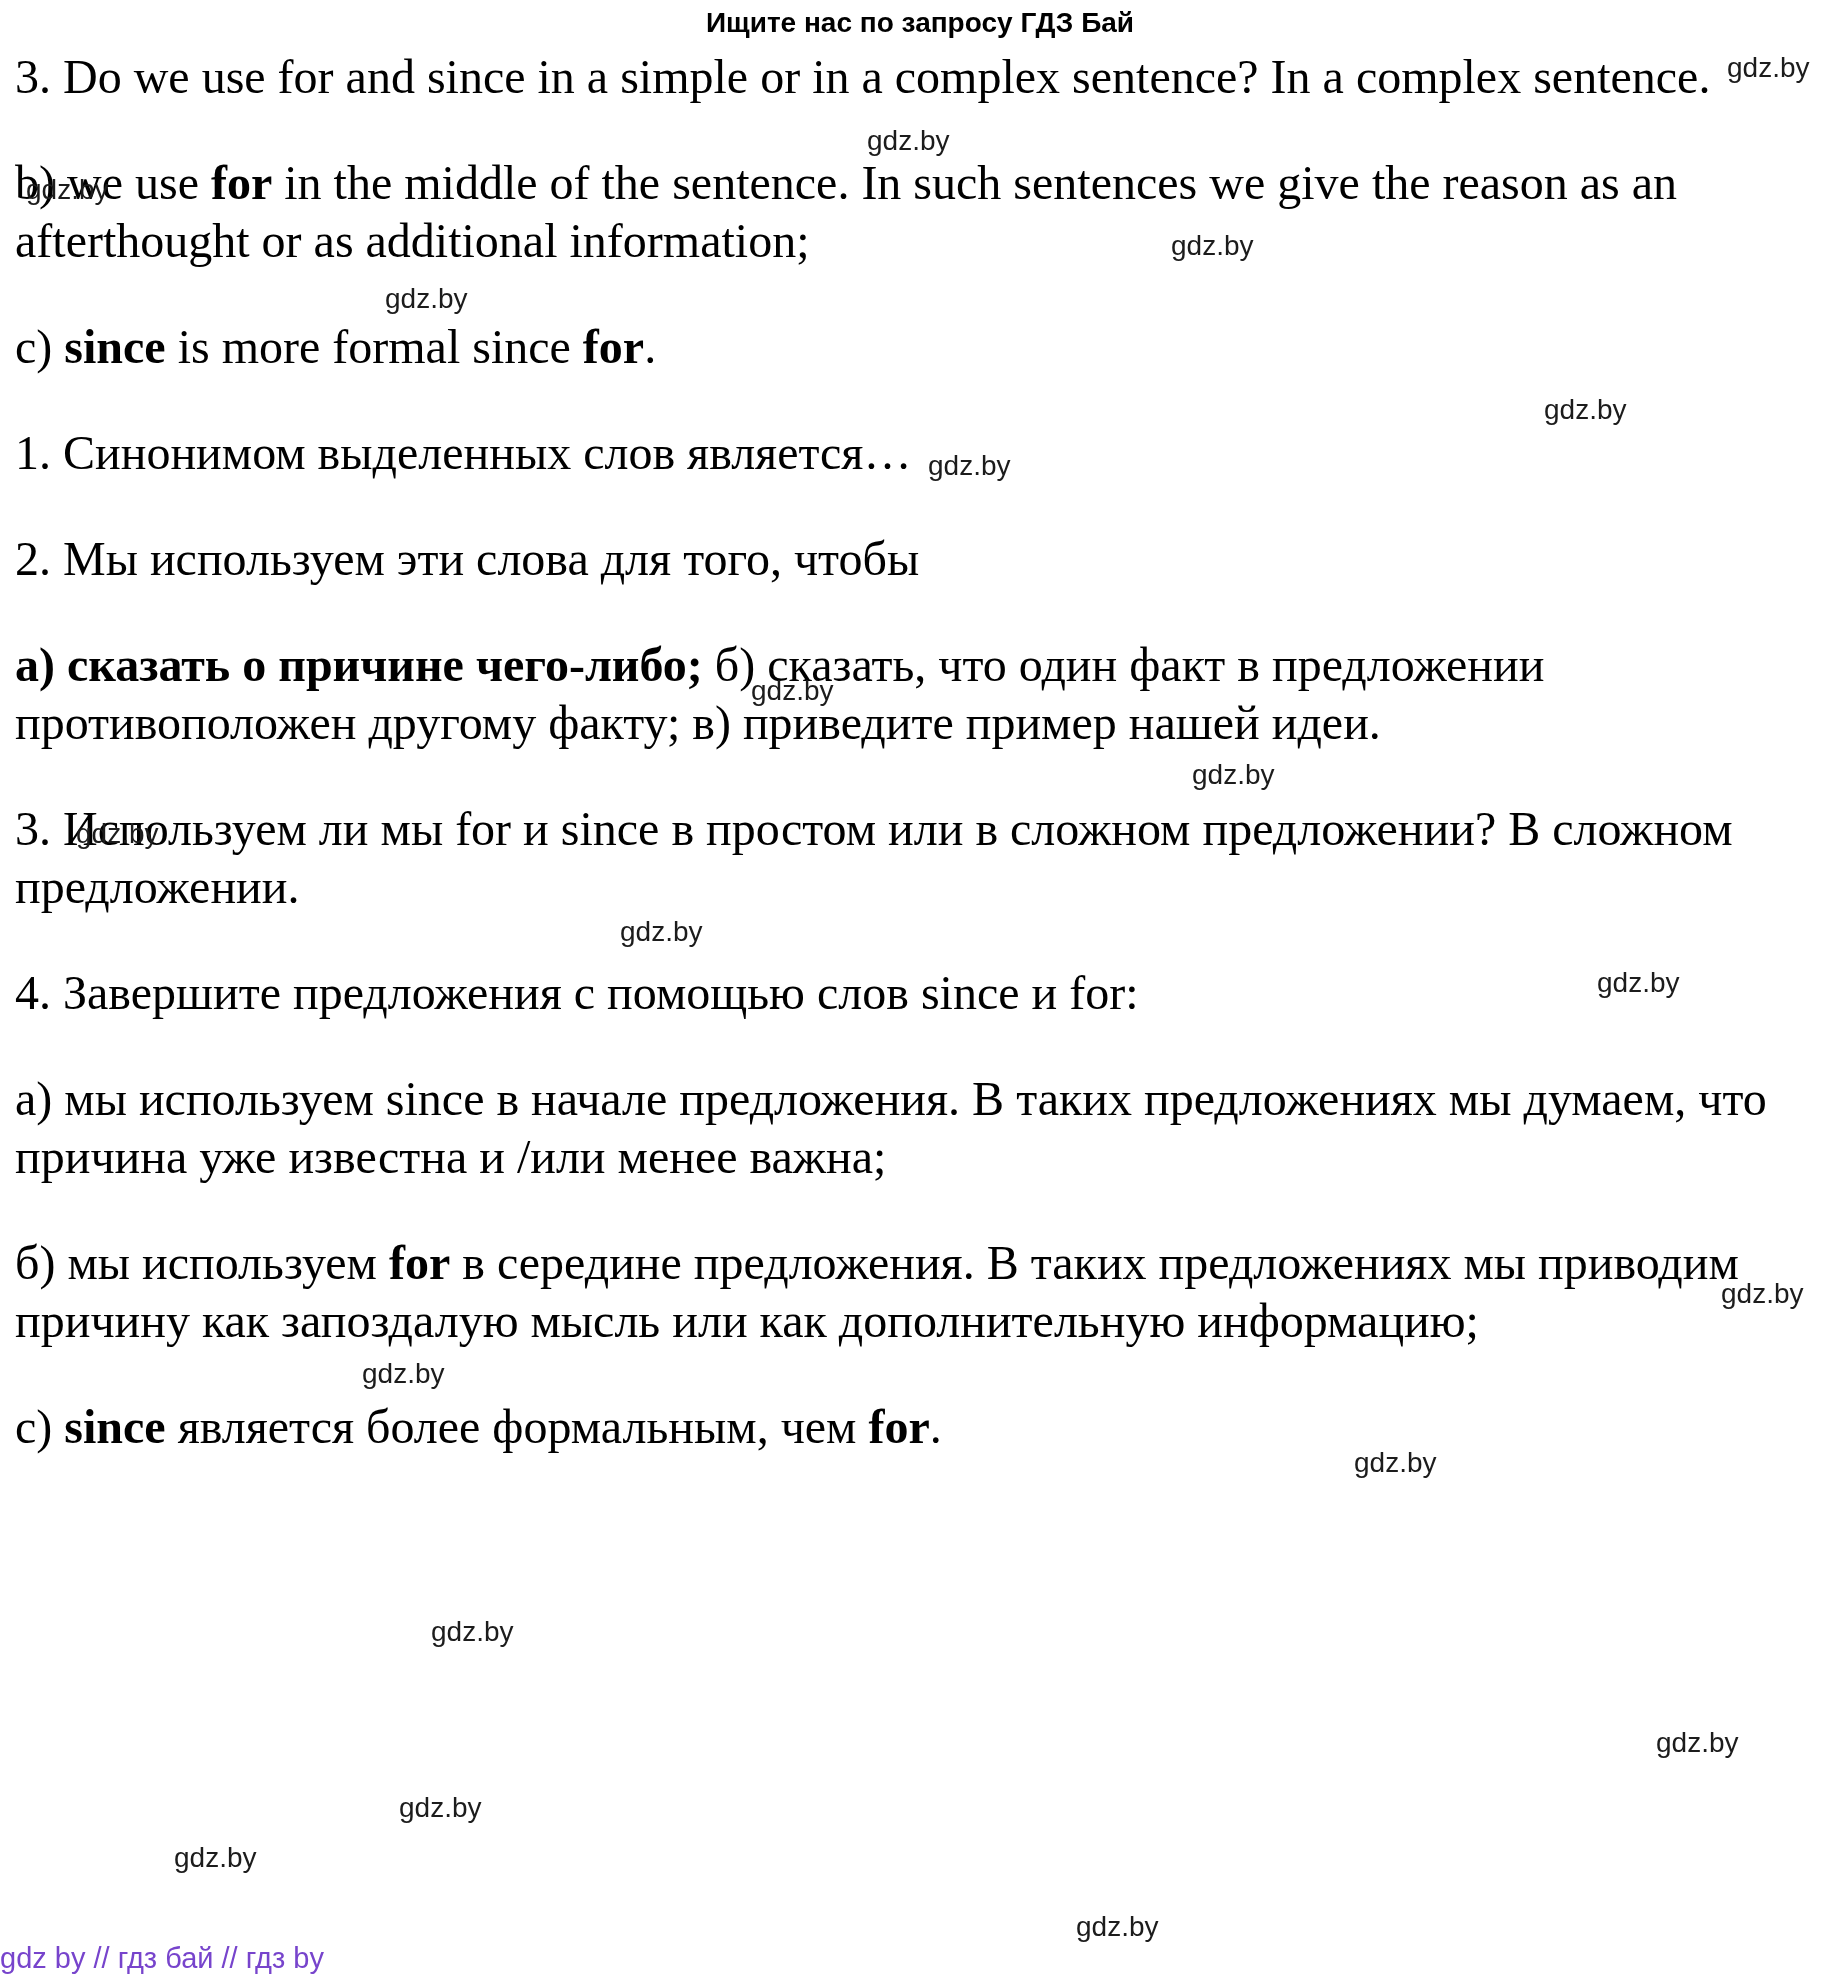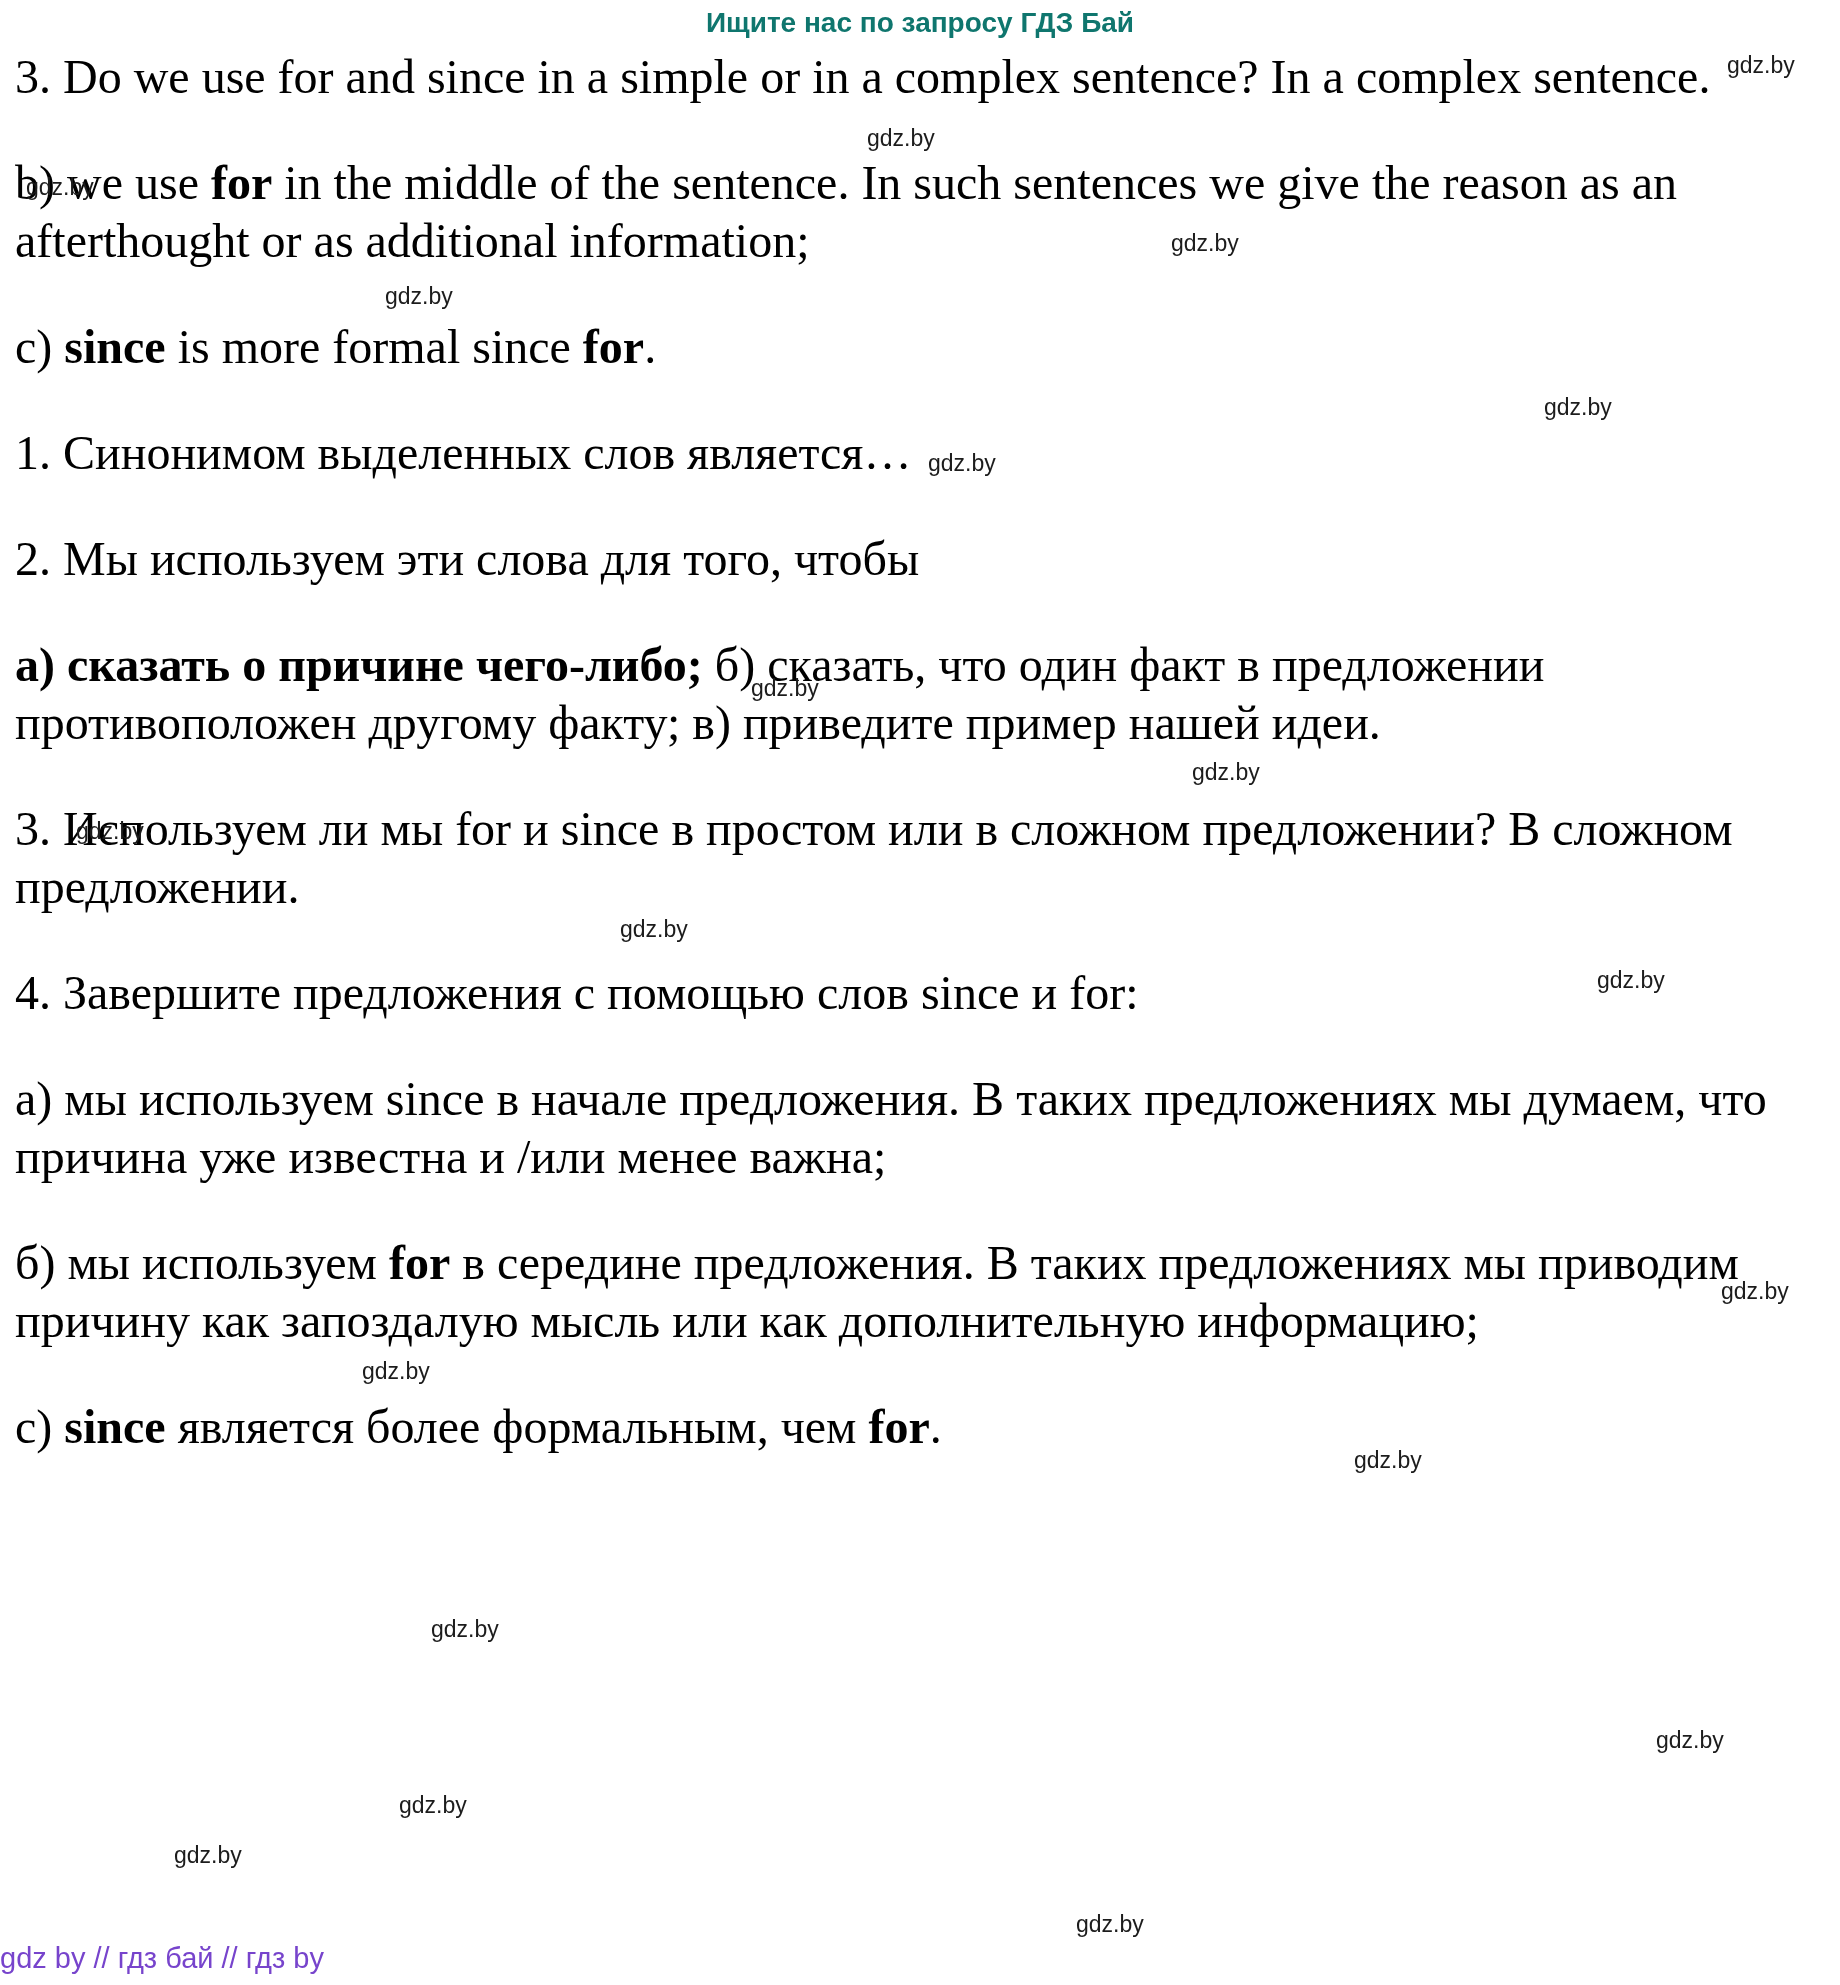--- a/index.html
+++ b/index.html
@@ -32,38 +32,38 @@
   #content p {
     margin: 0 0 48px 0;
     font-size: 48px;
     line-height: 58px;
     font-weight: 400;
   }
   #content p b { font-weight: 700; }
   .watermark {
     position: absolute;
     font-family: "Liberation Sans", sans-serif;
-    font-size: 23px;
+    font-size: 28px;
     color: #1c1c1c;
     white-space: nowrap;
   }
   .footer {
     position: absolute;
     top: 1942px;
     left: 0;
     width: 100%;
     font-family: "Liberation Sans", sans-serif;
     font-size: 29px;
     color: #7744cc;
   }
 </style>
 </head>
 <body>
 
-<div class="top-banner" style="color: #0f766e;">Ищите нас по запросу ГДЗ Бай</div>
+<div class="top-banner" style="color: #000000;">Ищите нас по запросу ГДЗ Бай</div>
 
 <div id="content">
     <p><span>3. Do we use for and since in a simple or in a complex sentence? In a complex sentence.</span></p>
     <p><span>b) we use </span><b>for</b><span> in the middle of the sentence. In such sentences we give the reason as an afterthought or as additional information;</span></p>
     <p><span>c) </span><b>since</b><span> is more formal since </span><b>for</b><span>.</span></p>
     <p><span>1. Синонимом выделенных слов является…</span></p>
     <p><span>2. Мы используем эти слова для того, чтобы</span></p>
     <p><b>а) сказать о причине чего-либо;</b><span> б) сказать, что один факт в предложении противоположен другому факту; в) приведите   пример нашей идеи.</span></p>
     <p><span>3. Используем ли мы for и since в простом или в сложном предложении? В сложном предложении.</span></p>
     <p><span>4. Завершите предложения с помощью слов since и for:</span></p>

